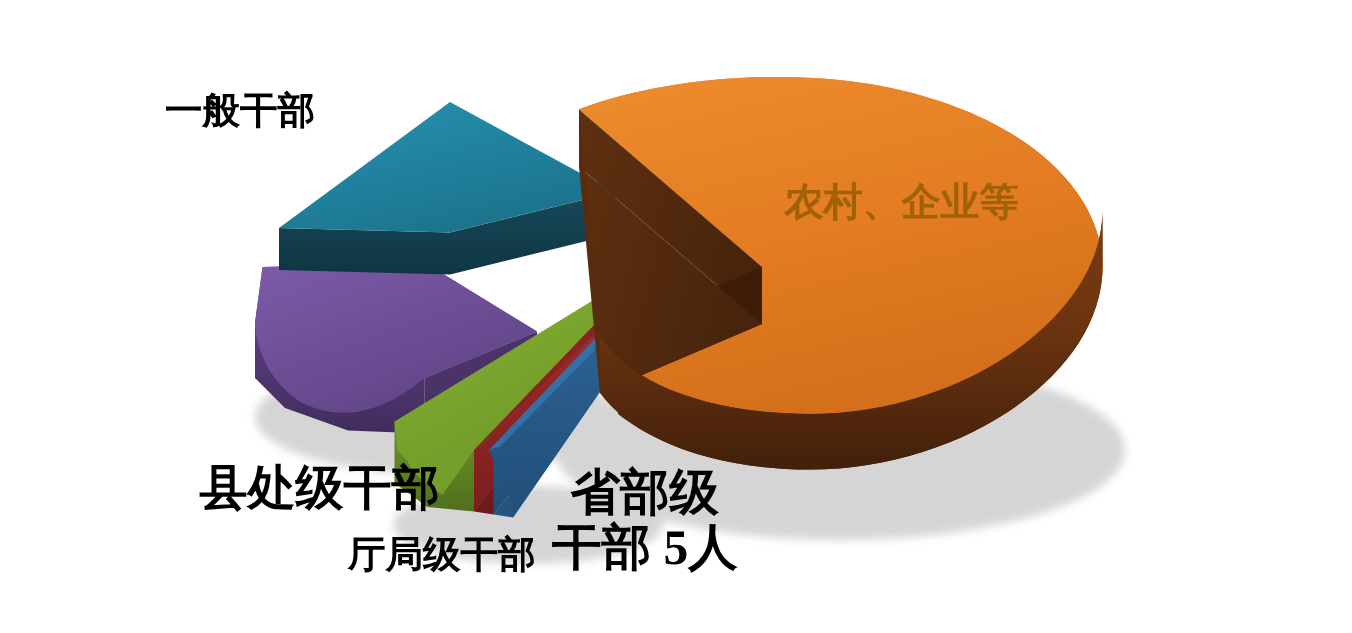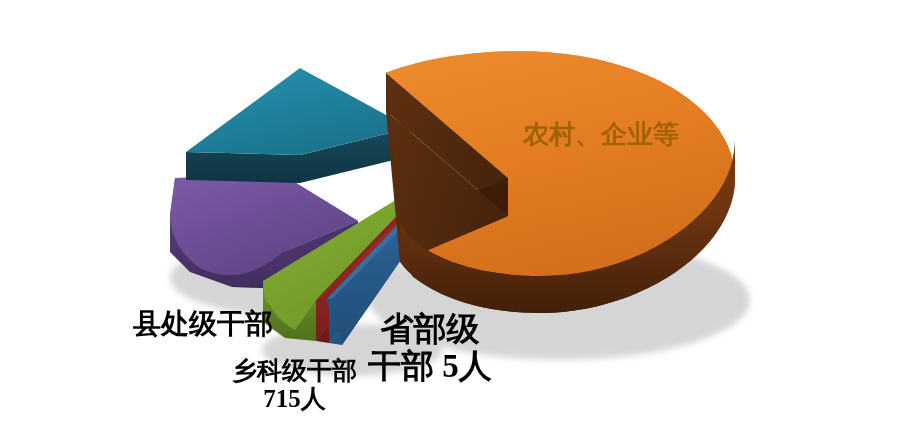--- a/index.html
+++ b/index.html
@@ -6,21 +6,21 @@
   body{width:901px;height:422px;overflow:hidden;
        font-family:"Liberation Serif","DejaVu Serif",serif;}
   #stage{position:relative;width:901px;height:422px;background:#fff;}
   svg#pie{position:absolute;left:0;top:0;width:901px;height:422px;}
   .lbl{position:absolute;color:#000;font-weight:bold;line-height:1.12;
        text-align:center;white-space:nowrap;
        font-family:"Liberation Serif","DejaVu Serif",serif;}
   .lbl div{display:block;}
   #lbl-general{left:110px;top:61px;font-size:25px;}
   #lbl-township{left:36px;top:220px;font-size:25px;}
-  #lbl-county{left:133px;top:308px;font-size:28px;}
+  #lbl-county{left:133px;top:308px;font-size:32px;}
   #lbl-bureau{left:232px;top:357px;font-size:25px;}
   #lbl-provincial{left:368px;top:311px;font-size:33px;}
   #lbl-other{left:523px;top:120px;font-size:26px;color:#a16207;}
 </style>
 </head>
 <body>
 
 <div id="stage">
 
   <svg id="pie" viewBox="0 0 901 422">
@@ -162,30 +162,30 @@
       <path d="M 386 73 L 386 111 L 400 262 L 400 224 Z" fill="#5A2C0F"></path>
 
       <path d="M 400 224 L 400 262 C 420 290 470 313 540 313
                C 640 313 735 250 735 178 L 735 140
                C 735 212 640 276 540 276 C 470 276 418 254 400 224 Z" fill="url(#gOrangeSide)"></path>
     </g>
 
   </svg>
 
   <div class="lbl" id="lbl-general">
+    <div>一般干部</div>
   </div>
 
 
   <div class="lbl" id="lbl-county">
     <div>县处级干部</div>
   </div>
 
   <div class="lbl" id="lbl-bureau">
-    <div>乡科级干部</div>
-    <div>715人</div>
+    <div>厅局级干部</div>
   </div>
 
   <div class="lbl" id="lbl-provincial">
     <div>省部级</div>
     <div>干部 5人</div>
   </div>
 
   <div class="lbl" id="lbl-other">
     <div>农村、企业等</div>
   </div>

